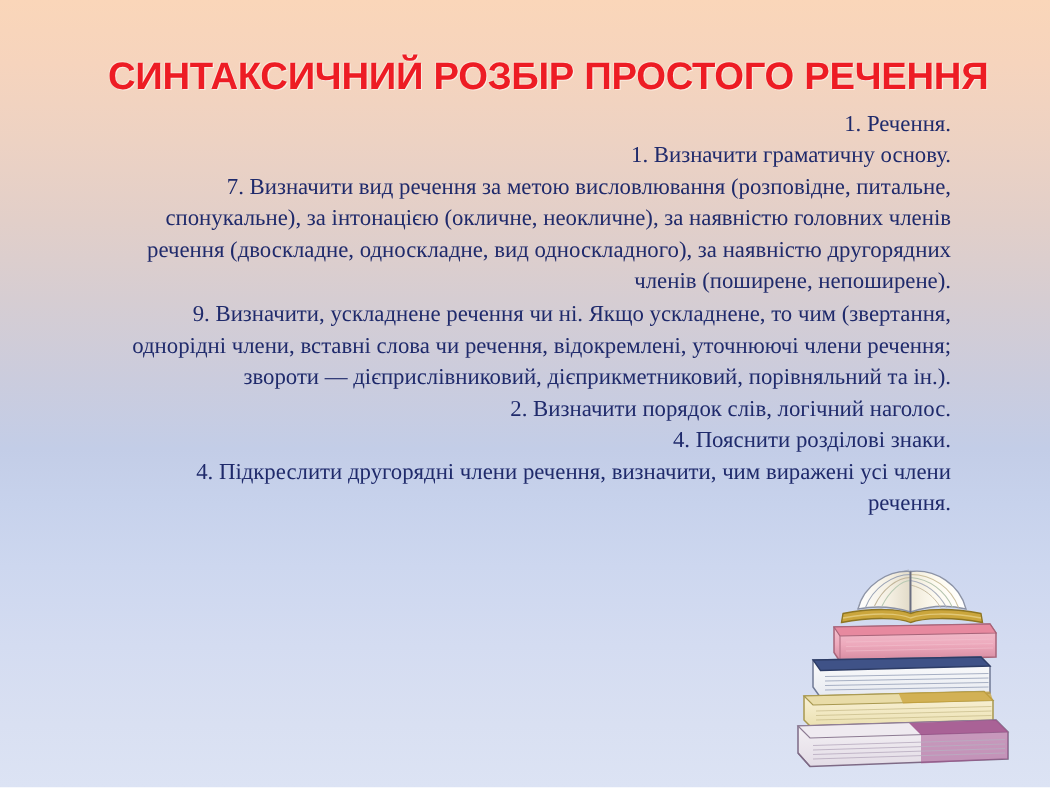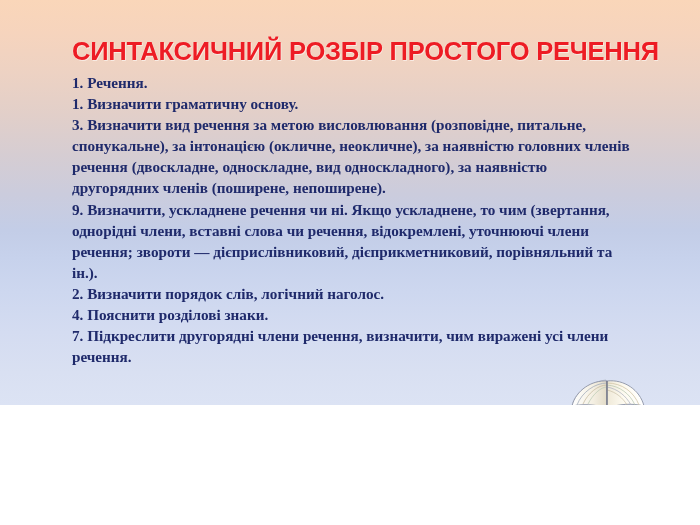--- a/index.html
+++ b/index.html
@@ -10,21 +10,21 @@
   body {
     width: 700px;
     height: 525px;
     overflow: hidden;
     font-family: "Liberation Serif", "DejaVu Serif", serif;
   }
 
   #slide {
     position: relative;
     width: 700px;
-    height: 405px;
+    height: 525px;
     box-sizing: border-box;
     background: linear-gradient(to bottom,
         #fad6b9 0%,
         #f6d4bd 8%,
         #edd2c3 18%,
         #e2cfc9 28%,
         #d6cdd2 38%,
         #cbccdd 48%,
         #c3cde7 57%,
         #c7d2ec 64%,
@@ -54,24 +54,24 @@
   }
 
   
   #body-text {
     position: absolute;
     left: 72px;
     top: 72px;
     width: 562px;
     color: #1f2a6b;
     font-family: "Liberation Serif", "DejaVu Serif", serif;
-    font-weight: bold;
+    font-weight: normal;
     font-size: 15.2px;
     line-height: 21.1px;
-    text-align: left;
+    text-align: right;
   }
   #body-text .para {
     margin: 0;
     padding: 0;
   }
 
   
   #books {
     position: absolute;
     left: 514px;
@@ -89,25 +89,25 @@
 </head>
 <body>
 
 <div id="slide">
 
   <h1 id="title">СИНТАКСИЧНИЙ РОЗБІР ПРОСТОГО РЕЧЕННЯ</h1>
 
   <div id="body-text">
     <p class="para">1. Речення.</p>
     <p class="para">1. Визначити граматичну основу.</p>
-    <p class="para">3. Визначити вид речення за метою висловлювання (розповідне, питальне, спонукальне), за інтонацією (окличне, неокличне), за наявністю головних членів речення (двоскладне, односкладне, вид односкладного), за наявністю другорядних членів (поширене, непоширене).</p>
+    <p class="para">7. Визначити вид речення за метою висловлювання (розповідне, питальне, спонукальне), за інтонацією (окличне, неокличне), за наявністю головних членів речення (двоскладне, односкладне, вид односкладного), за наявністю другорядних членів (поширене, непоширене).</p>
     <p class="para">9. Визначити, ускладнене речення чи ні. Якщо ускладнене, то чим (звертання, однорідні члени, вставні слова чи речення, відокремлені, уточнюючі члени речення; звороти — дієприслівниковий, дієприкметниковий, порівняльний та ін.).</p>
     <p class="para">2. Визначити порядок слів, логічний наголос.</p>
     <p class="para">4. Пояснити розділові знаки.</p>
-    <p class="para">7. Підкреслити другорядні члени речення, визначити, чим виражені усі члени речення.</p>
+    <p class="para">4. Підкреслити другорядні члени речення, визначити, чим виражені усі члени речення.</p>
   </div>
 
   <div id="books">
     <svg viewBox="0 0 190 150" xmlns="http://www.w3.org/2000/svg">
       <defs>
         <linearGradient id="pageL" x1="0" y1="0" x2="1" y2="0">
           <stop offset="0%" stop-color="#ffffff"></stop>
           <stop offset="60%" stop-color="#f4efe2"></stop>
           <stop offset="100%" stop-color="#e2dbc8"></stop>
         </linearGradient>

